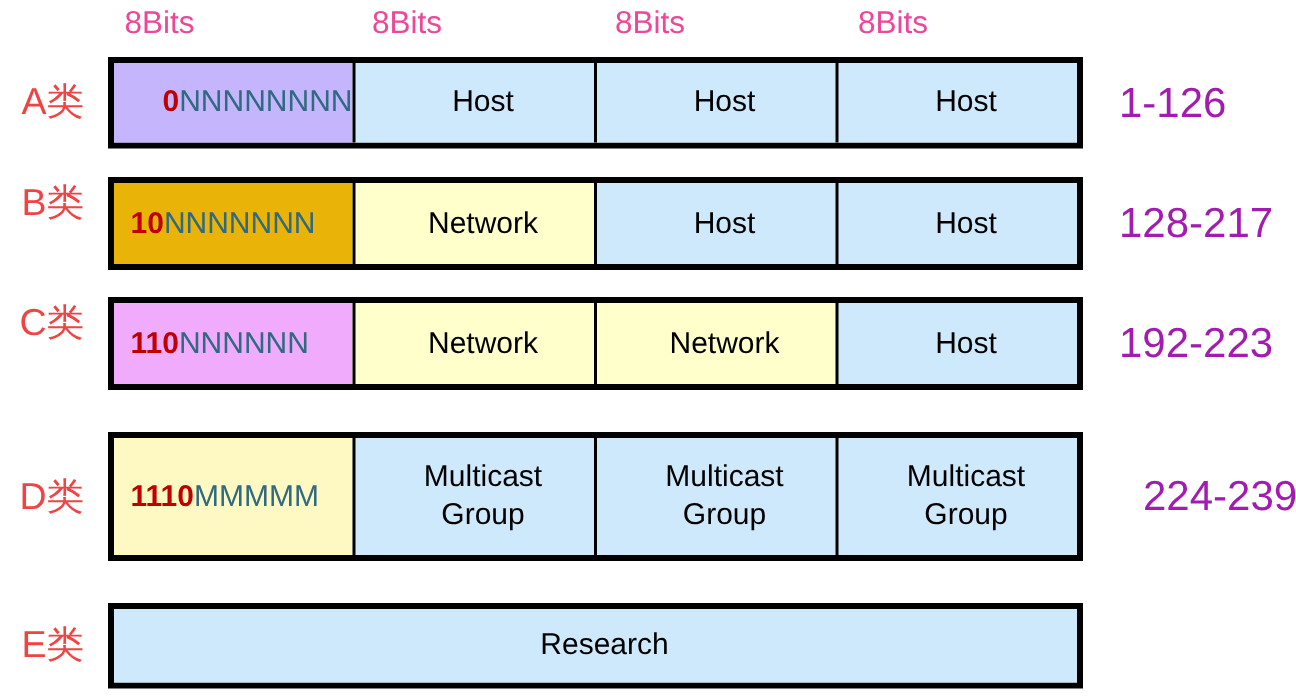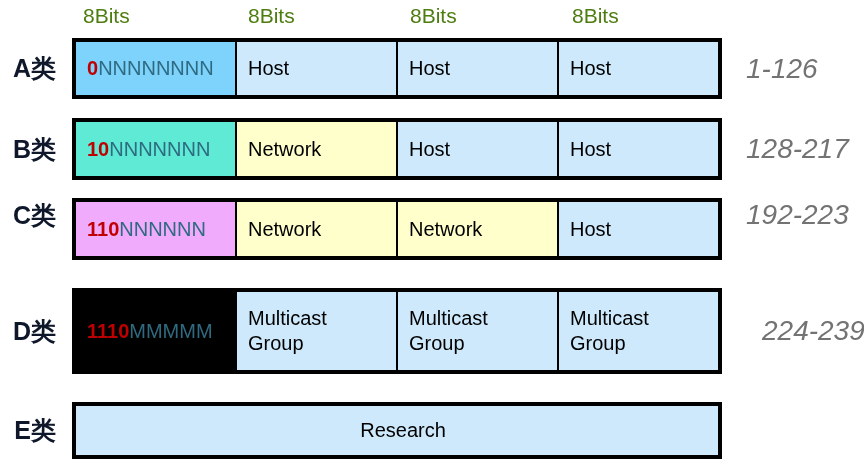--- a/index.html
+++ b/index.html
@@ -1,45 +1,45 @@
 <!DOCTYPE html>
 <html><head>
 <meta charset="utf-8">
 <style>
   html,body{margin:0;padding:0;background:#ffffff;}
   #stage{
     position:relative;width:864px;height:465px;background:#ffffff;
     font-family:"Liberation Sans","DejaVu Sans",sans-serif;overflow:hidden;
   }
   .bits-header{
-    position:absolute;top:3px;height:26px;font-size:21px;color:#4d7c0f;
+    position:absolute;top:3px;height:26px;font-size:21px;color:#ec4899;
     line-height:26px;white-space:nowrap;
   }
   .h-0{left:83px;} .h-1{left:248px;} .h-2{left:410px;} .h-3{left:572px;}
 
   .class-label{
-    position:absolute;width:56px;text-align:right;font-size:25px;font-weight:bold;
-    color:#0f172a;white-space:nowrap;
+    position:absolute;width:56px;text-align:right;font-size:25px;font-weight:normal;
+    color:#ef4444;white-space:nowrap;
   }
   .row-box{
     position:absolute;left:72px;width:650px;border:4px solid #000;
     box-sizing:border-box;display:flex;background:#fff;
   }
   .cell{
     flex:1 1 0;display:flex;flex-direction:column;justify-content:center;
     padding-left:11px;box-sizing:border-box;min-width:0;
   }
-  .cell + .cell{border-left:2px solid #000;}
+  .cell + .cell{border-left:2px solid #000;text-align:center;}
   .cell.center{align-items:center;padding-left:12px;}
   .cell-text{font-size:20px;color:#000;line-height:25px;white-space:nowrap;}
   .bits-text{font-size:20px;white-space:nowrap;letter-spacing:0;}
   .bits-prefix{color:#c00000;font-weight:bold;}
   .bits-suffix{color:#2f6a80;}
   .range-label{
-    position:absolute;left:746px;font-size:28px;color:#737373;white-space:nowrap;font-style:italic;
+    position:absolute;left:746px;font-size:28px;color:#a21caf;white-space:nowrap;
   }
   
   .rowpos-0{top:38px;height:61px;}
   .rowpos-1{top:118px;height:62px;}
   .rowpos-2{top:198px;height:62px;}
   .rowpos-3{top:288px;height:86px;}
   .rowpos-4{top:402px;height:57px;}
 </style>
 </head>
 <body>
@@ -47,37 +47,37 @@
 <div id="stage">
   <div id="bits-header-container">
       <div class="bits-header h-0">8Bits</div>
       <div class="bits-header h-1">8Bits</div>
       <div class="bits-header h-2">8Bits</div>
       <div class="bits-header h-3">8Bits</div>
     </div>
   <div id="rows-container">
       <div class="class-label" style="top: 38px; line-height: 61px; height: 61px;">A类</div>
       <div class="row-box rowpos-0">
-        <div class="cell" style="background: #7dd3fc;">
+        <div class="cell" style="background: #c4b5fd; text-align: right;">
           <span class="bits-text"><span class="bits-prefix">0</span><span class="bits-suffix">NNNNNNNN</span></span>
         </div>
         <div class="cell" style="background: rgb(206, 233, 251);">
           <div class="cell-text">Host</div>
         </div>
         <div class="cell" style="background: rgb(206, 233, 251);">
           <div class="cell-text">Host</div>
         </div>
         <div class="cell" style="background: rgb(206, 233, 251);">
           <div class="cell-text">Host</div>
         </div>
       </div>
       <div class="range-label" style="top: 38px; line-height: 61px; height: 61px;">1-126</div>
-      <div class="class-label" style="top: 118px; line-height: 62px; height: 62px;">B类</div>
+      <div class="class-label" style="top: 104px; line-height: 62px; height: 62px;">B类</div>
       <div class="row-box rowpos-1">
-        <div class="cell" style="background: #5eead4;">
+        <div class="cell" style="background: #eab308;">
           <span class="bits-text"><span class="bits-prefix">10</span><span class="bits-suffix">NNNNNNN</span></span>
         </div>
         <div class="cell" style="background: rgb(255, 255, 204);">
           <div class="cell-text">Network</div>
         </div>
         <div class="cell" style="background: rgb(206, 233, 251);">
           <div class="cell-text">Host</div>
         </div>
         <div class="cell" style="background: rgb(206, 233, 251);">
           <div class="cell-text">Host</div>
@@ -92,24 +92,24 @@
         <div class="cell" style="background: rgb(255, 255, 204);">
           <div class="cell-text">Network</div>
         </div>
         <div class="cell" style="background: rgb(255, 255, 204);">
           <div class="cell-text">Network</div>
         </div>
         <div class="cell" style="background: rgb(206, 233, 251);">
           <div class="cell-text">Host</div>
         </div>
       </div>
-      <div class="range-label" style="top: 184px; line-height: 62px; height: 62px;">192-223</div>
+      <div class="range-label" style="top: 198px; line-height: 62px; height: 62px;">192-223</div>
       <div class="class-label" style="top: 288px; line-height: 86px; height: 86px;">D类</div>
       <div class="row-box rowpos-3">
-        <div class="cell" style="background: #000000;">
+        <div class="cell" style="background: #fef9c3;">
           <span class="bits-text"><span class="bits-prefix">1110</span><span class="bits-suffix">MMMMM</span></span>
         </div>
         <div class="cell" style="background: rgb(206, 233, 251);">
           <div class="cell-text">Multicast</div>
           <div class="cell-text">Group</div>
         </div>
         <div class="cell" style="background: rgb(206, 233, 251);">
           <div class="cell-text">Multicast</div>
           <div class="cell-text">Group</div>
         </div>

